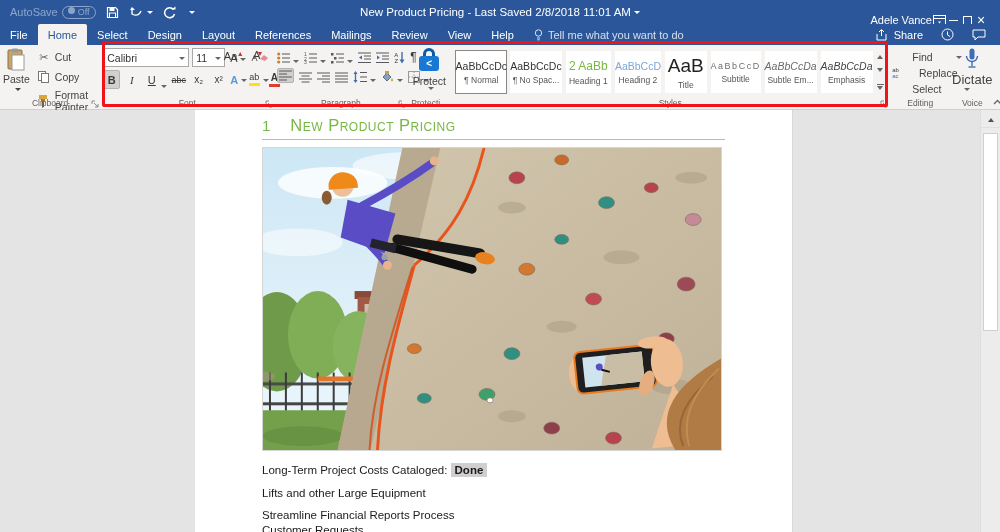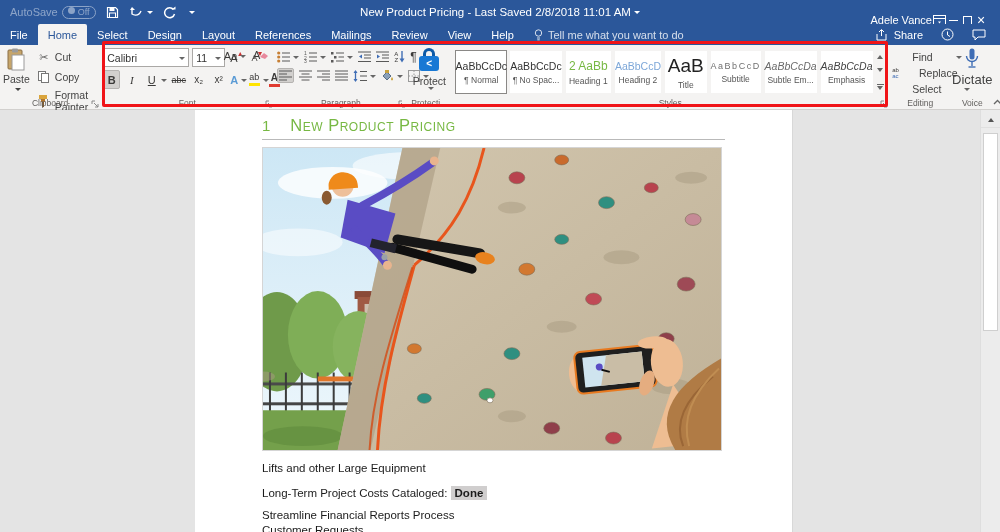--- a/index.html
+++ b/index.html
@@ -25,21 +25,21 @@
   .tellme{display:flex;align-items:center;gap:5px;padding:0 10px;color:rgba(255,255,255,.8)}
   .tr-right{position:absolute;right:0;top:0;height:21px;display:flex;align-items:center;gap:18px;padding-right:14px}
   .sharebox{display:flex;align-items:center;gap:5px}
   
   .ribbon{position:absolute;top:45px;left:0;width:1000px;height:65px;background:#f4f3f2;border-bottom:1px solid #d2d0ce;display:flex}
   .rgroup{position:relative;height:64px;padding:3px 3px 13px;display:flex}
   .gsep{width:1px;background:#dcdad8;margin:3px 0}
   .glabel{position:absolute;bottom:1px;left:0;right:0;text-align:center;font-size:8.5px;color:#605e5c;white-space:nowrap;overflow:hidden}
   .launcher{position:absolute;right:1px;bottom:1px}
   .col{display:flex;flex-direction:column}
-  .row{display:flex;align-items:center}
+  .row{display:flex;align-items:flex-end}
   .rbtn{display:flex;align-items:center;gap:3px;font-size:10.5px;color:#444;padding:1px 2px;cursor:default}
   .icon16{width:16px;height:16px;display:inline-flex;align-items:center;justify-content:center;flex:none}
   
   .paste-big{width:34px;display:flex;flex-direction:column;align-items:center;justify-content:flex-start;gap:1px;font-size:10.5px;color:#444}
   
   .combo{display:flex;align-items:center;justify-content:space-between;border:1px solid #aaa8a6;background:#fff;height:19px;font-size:10.5px;color:#333;padding:0 3px}
   .fbtn{min-width:17px;height:19px;display:inline-flex;align-items:center;justify-content:center;font-size:11px;color:#3b3a39;padding:0 2px}
   .fbtn.activeb{background:#d2d0ce;border:1px solid #b5b3b1;border-radius:2px}
   .colorbar{display:flex;flex-direction:column;align-items:center;line-height:1}
   .colorbar .bar{width:11px;height:3px;margin-top:1px}
@@ -696,22 +696,22 @@
           <ellipse cx="82" cy="20" rx="16" ry="24" fill="#eebd92"></ellipse>
           <ellipse cx="60" cy="38" rx="7" ry="13" fill="#e5ad80" transform="rotate(25 60 38)"></ellipse>
           <polygon points="86,42 118,104 58,104" fill="#eebd92"></polygon>
         </g>
 
         <path d="M460,212 C415,238 392,268 414,304 L460,304 Z" fill="#b07b45"></path>
         <path d="M452,230 C425,252 412,275 422,300" fill="none" stroke="#9a6636" stroke-width="2"></path>
         <path d="M458,222 C432,246 420,272 428,300" fill="none" stroke="#c08d52" stroke-width="2"></path>
       </svg>
 
+      <p class="ptext p1"><span>Long-Term Project Costs Cataloged: </span><span class="done">Done</span></p>
       <p class="ptext p2">Lifts and other Large Equipment</p>
-      <p class="ptext p1"><span>Long-Term Project Costs Cataloged: </span><span class="done">Done</span></p>
       <p class="ptext p3">Streamline Financial Reports Process</p>
       <p class="ptext p4">Customer Requests</p>
     </div>
   </div>
 
   <div class="vscroll">
     <div class="scrollup">
         <span class="tri-up" style="border-bottom-color:#555"></span>
       </div>
     <div class="thumb"></div>

